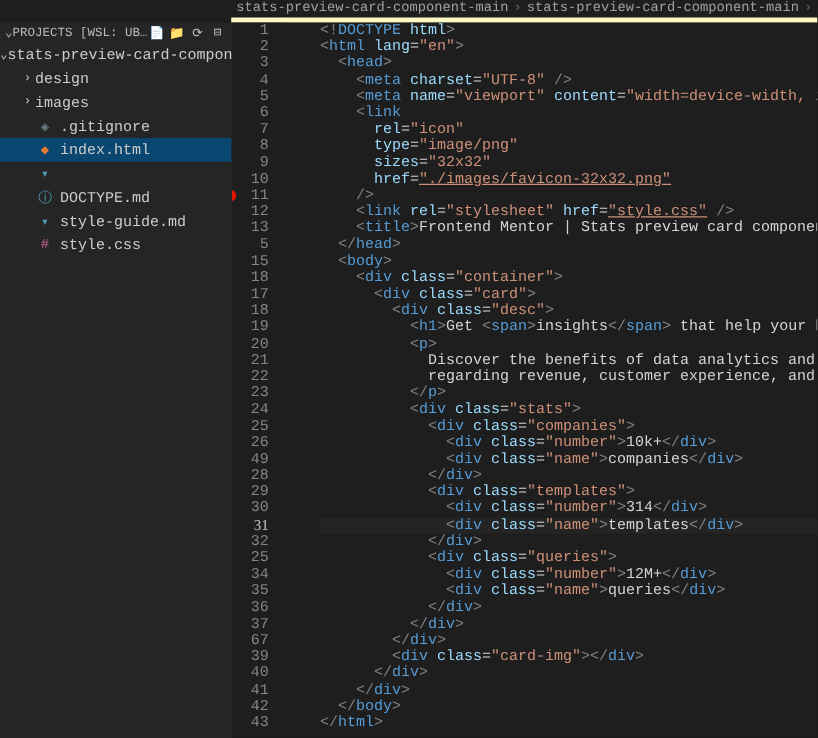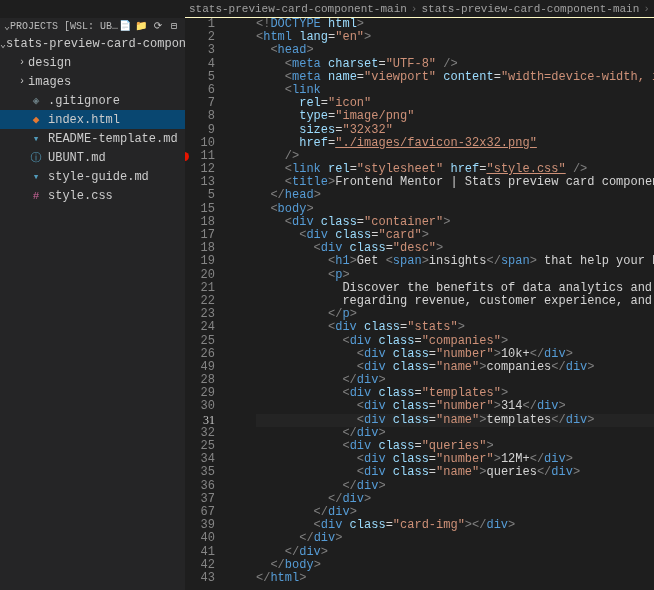--- a/index.html
+++ b/index.html
@@ -15,21 +15,21 @@
   flex-direction: column;
 }
 .breadcrumb {
   display: flex;
   align-items: center;
   background: #1e1e1e;
   color: #a0a0a0;
   font-size: 11px;
   padding: 2px 4px;
   height: 18px;
-  border-bottom: 1px solid #fef9c3;
+  border-bottom: 4px solid #fef9c3;
   overflow: hidden;
   white-space: nowrap;
   margin-left: 185px;
 }
 .breadcrumb .sep { margin: 0 4px; color: #666; }
 .main {
   display: flex;
   flex: 1;
   overflow: hidden;
 }
@@ -157,26 +157,25 @@
     <span class="label">.gitignore</span>
   </div>
   <div class="tree-item selected">
     <span class="indent" style="width:28px"></span>
     <span class="icon file-icon-orange">◆</span>
     <span class="label">index.html</span>
   </div>
   <div class="tree-item">
     <span class="indent" style="width:28px"></span>
     <span class="icon file-icon-blue">▾</span>
-    <span class="label">README-template.md</span>
   </div>
   <div class="tree-item">
     <span class="indent" style="width:28px"></span>
     <span class="icon file-icon-blue">ⓘ</span>
-    <span class="label">UBUNT.md</span>
+    <span class="label">DOCTYPE.md</span>
   </div>
   <div class="tree-item">
     <span class="indent" style="width:28px"></span>
     <span class="icon file-icon-blue">▾</span>
     <span class="label">style-guide.md</span>
   </div>
   <div class="tree-item">
     <span class="indent" style="width:28px"></span>
     <span class="icon file-icon-pink">#</span>
     <span class="label">style.css</span>

